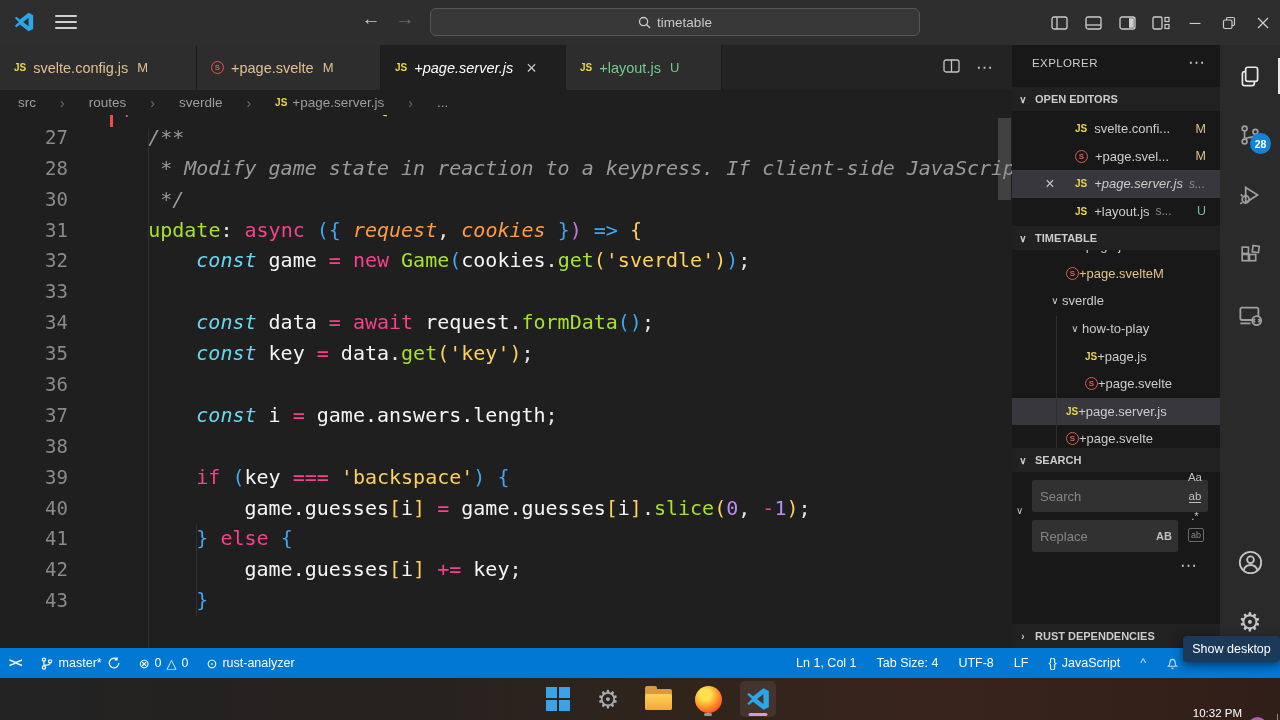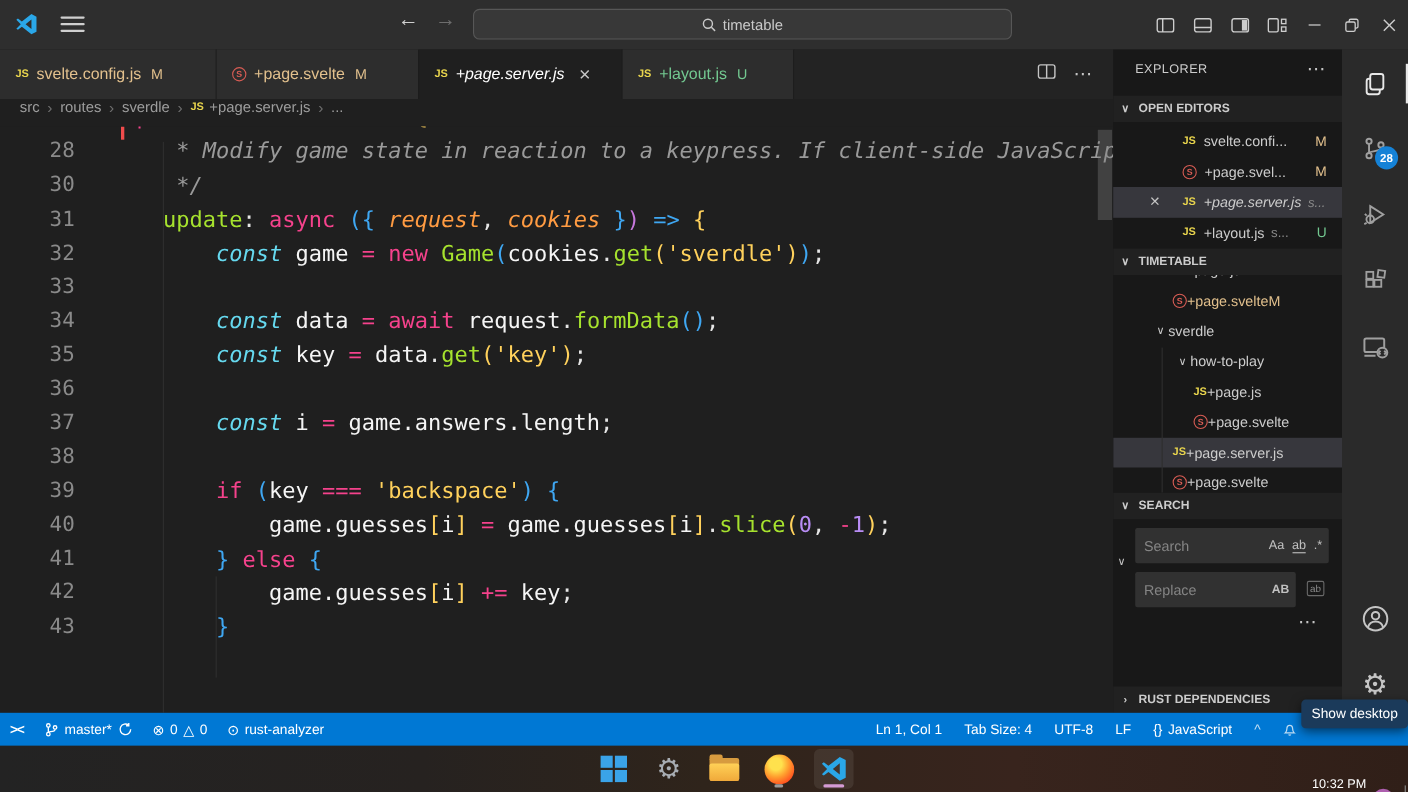--- a/index.html
+++ b/index.html
@@ -34,21 +34,21 @@
   .tab-close { color:#c5c5c5; font-size:18px; margin-left:6px; line-height:1; }
   .editor-actions { position:absolute; right:18px; top:0; height:45px; display:flex; align-items:center; gap:16px; color:#c5c5c5; }
   .dots { font-size:17px; letter-spacing:1px; color:#c5c5c5; }
   
   .fi { flex:none; display:inline-flex; align-items:center; justify-content:center; }
   .js-icon { color:#e8d44d; font-weight:bold; font-size:10px; letter-spacing:0; }
   .sv-icon { width:13px; height:13px; border:1.5px solid #d85c54; border-radius:50%; color:#d85c54;
              font-size:8px; font-weight:bold; }
   
   .breadcrumb { position:absolute; left:0; top:90px; width:1012px; height:25px; background:#1f1f1f;
-                display:flex; align-items:flex-start; padding-left:18px; font-size:13.5px; color:#9d9d9d; gap:7px; }
+                display:flex; align-items:center; padding-left:18px; font-size:13.5px; color:#9d9d9d; gap:24px; }
   .breadcrumb .sep { color:#6e6e6e; font-size:14px; }
   
   .code { position:absolute; left:0; top:115px; width:1012px; height:533px; background:#1f1f1f; overflow:hidden; }
   .code-inner { margin-top:-24px; font-family:"DejaVu Sans Mono", monospace; font-size:20px; line-height:30.9px; }
   .cl { height:30.9px; display:flex; white-space:pre; }
   .ln { width:68px; flex:none; text-align:right; color:#8a8a8a; font-size:19px; }
   .lc { padding-left:32px; }
   .tok-kw { color:#f5428c; }
   .tok-kw2 { color:#66d9ef; font-style:italic; }
   .tok-fn { color:#a6e22e;text-align:right; }
@@ -78,21 +78,21 @@
   .s-row .desc { margin-left:6px; color:#8a8a8a; font-size:12px; white-space:nowrap; }
   .s-row .badge { position:absolute; right:14px; font-size:12.5px; }
   .row-selected { background:#37373d; }
   .oe-close { width:16px; text-align:center; color:#c5c5c5; font-size:16px; position:absolute; left:30px; }
   .tree-clip { position:absolute; left:0; top:205px; width:100%; height:198px; overflow:hidden; }
   .t-row { height:27.6px; display:flex; align-items:center; position:relative; }
   .t-guide { position:absolute; left:44px; top:66px; width:1px; height:132px; background:#2e2e2e; }
   
   .sw-input { position:absolute; background:#313131; border-radius:2px; display:flex; align-items:center;
               padding-left:8px; color:#858585; font-size:13px; }
-  .sw-icons { position:absolute; right:6px; display:flex; gap:7px; color:#c0c0c0; font-size:11.5px; align-items:center; }
+  .sw-icons { position:absolute; right:6px; display:flex; gap:7px; color:#c0c0c0; font-size:11.5px; align-items:center;flex-direction:column; }
   .sw-ww { border-bottom:1px solid #c0c0c0; }
   .sw-chev { position:absolute; left:4px; color:#c5c5c5; font-size:10px; }
   .replace-all-btn { position:absolute; color:#8a8a8a; font-size:9px; border:1px solid #6a6a6a; border-radius:2px; padding:1px 2px; }
   
   .activitybar { position:absolute; left:1220px; top:45px; width:60px; height:603px; background:#2a2a2a; }
   .act-item { position:absolute; left:0; width:60px; height:44px; display:flex; align-items:center; justify-content:center; color:#9f9f9f; }
   .act-indicator { position:absolute; right:0; top:13px; width:2px; height:36px; background:#e7e7e7; }
   .scm-badge { position:absolute; left:30px; top:88px; min-width:21px; height:21px; border-radius:11px; background:#1582d7;
                color:#fff; font-size:10.5px; display:flex; align-items:center; justify-content:center; font-weight:bold; }
   
@@ -251,20 +251,21 @@
         <span>...</span>
       </span>
     </div>
 
   <div class="code">
     <div class="guide" style="left:148px; top:14px; height:519px;"></div>
     <div class="guide" style="left:196px; top:409px; height:92px;"></div>
     <div class="git-del-marker"></div>
     <div class="code-inner" id="code-lines">
         <div class="cl"><span class="ln">26</span><span class="lc"><span class="tok-kw">export </span><span class="tok-kw2">const </span><span class="tok-var">actions </span><span class="tok-op">= </span><span class="tok-pg">{</span></span></div>
+        <div class="cl"><span class="ln">27</span><span class="lc"><span class="tok-cm">    /**</span></span></div>
         <div class="cl"><span class="ln">28</span><span class="lc"><span class="tok-cm">     * Modify game state in reaction to a keypress. If client-side JavaScript</span></span></div>
         <div class="cl"><span class="ln">30</span><span class="lc"><span class="tok-cm">     */</span></span></div>
         <div class="cl"><span class="ln">31</span><span class="lc"><span class="tok-pn">    </span><span class="tok-fn">update</span><span class="tok-pn">: </span><span class="tok-kw">async </span><span class="tok-pb">(</span><span class="tok-pb">{ </span><span class="tok-param">request</span><span class="tok-pn">, </span><span class="tok-param">cookies</span><span class="tok-pb"> }</span><span class="tok-pp">)</span><span class="tok-pn"> </span><span class="tok-pb">=&gt; </span><span class="tok-pg">{</span></span></div>
         <div class="cl"><span class="ln">32</span><span class="lc"><span class="tok-pn">        </span><span class="tok-kw2">const </span><span class="tok-var">game </span><span class="tok-op">= </span><span class="tok-kw">new </span><span class="tok-fn">Game</span><span class="tok-pb">(</span><span class="tok-var">cookies</span><span class="tok-pn">.</span><span class="tok-fn">get</span><span class="tok-pg">(</span><span class="tok-str">'sverdle'</span><span class="tok-pg">)</span><span class="tok-pb">)</span><span class="tok-pn">;</span></span></div>
         <div class="cl"><span class="ln">33</span><span class="lc"></span></div>
         <div class="cl"><span class="ln">34</span><span class="lc"><span class="tok-pn">        </span><span class="tok-kw2">const </span><span class="tok-var">data </span><span class="tok-op">= </span><span class="tok-kw">await </span><span class="tok-var">request</span><span class="tok-pn">.</span><span class="tok-fn">formData</span><span class="tok-pb">()</span><span class="tok-pn">;</span></span></div>
         <div class="cl"><span class="ln">35</span><span class="lc"><span class="tok-pn">        </span><span class="tok-kw2">const </span><span class="tok-var">key </span><span class="tok-op">= </span><span class="tok-var">data</span><span class="tok-pn">.</span><span class="tok-fn">get</span><span class="tok-pg">(</span><span class="tok-str">'key'</span><span class="tok-pg">)</span><span class="tok-pn">;</span></span></div>
         <div class="cl"><span class="ln">36</span><span class="lc"></span></div>
         <div class="cl"><span class="ln">37</span><span class="lc"><span class="tok-pn">        </span><span class="tok-kw2">const </span><span class="tok-var">i </span><span class="tok-op">= </span><span class="tok-var">game.answers.length</span><span class="tok-pn">;</span></span></div>
         <div class="cl"><span class="ln">38</span><span class="lc"></span></div>

